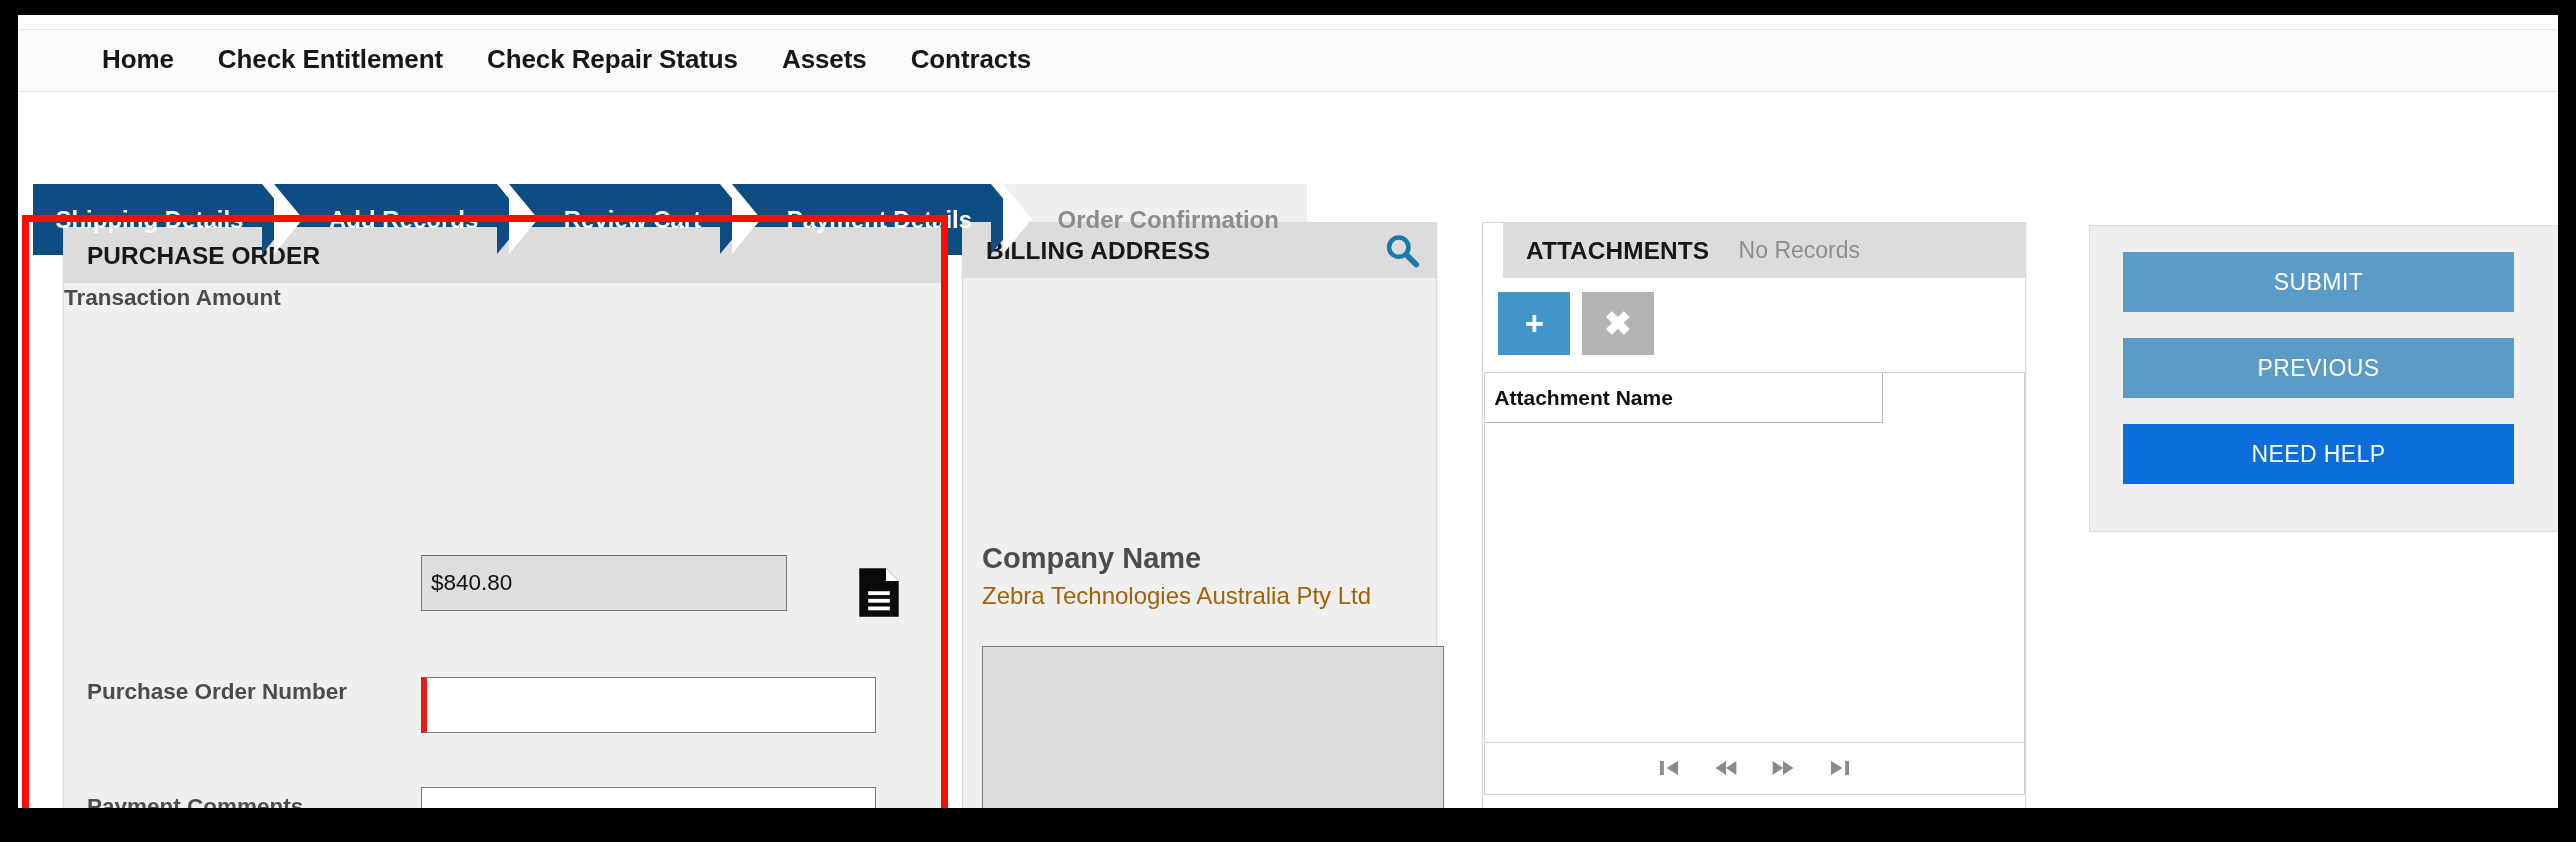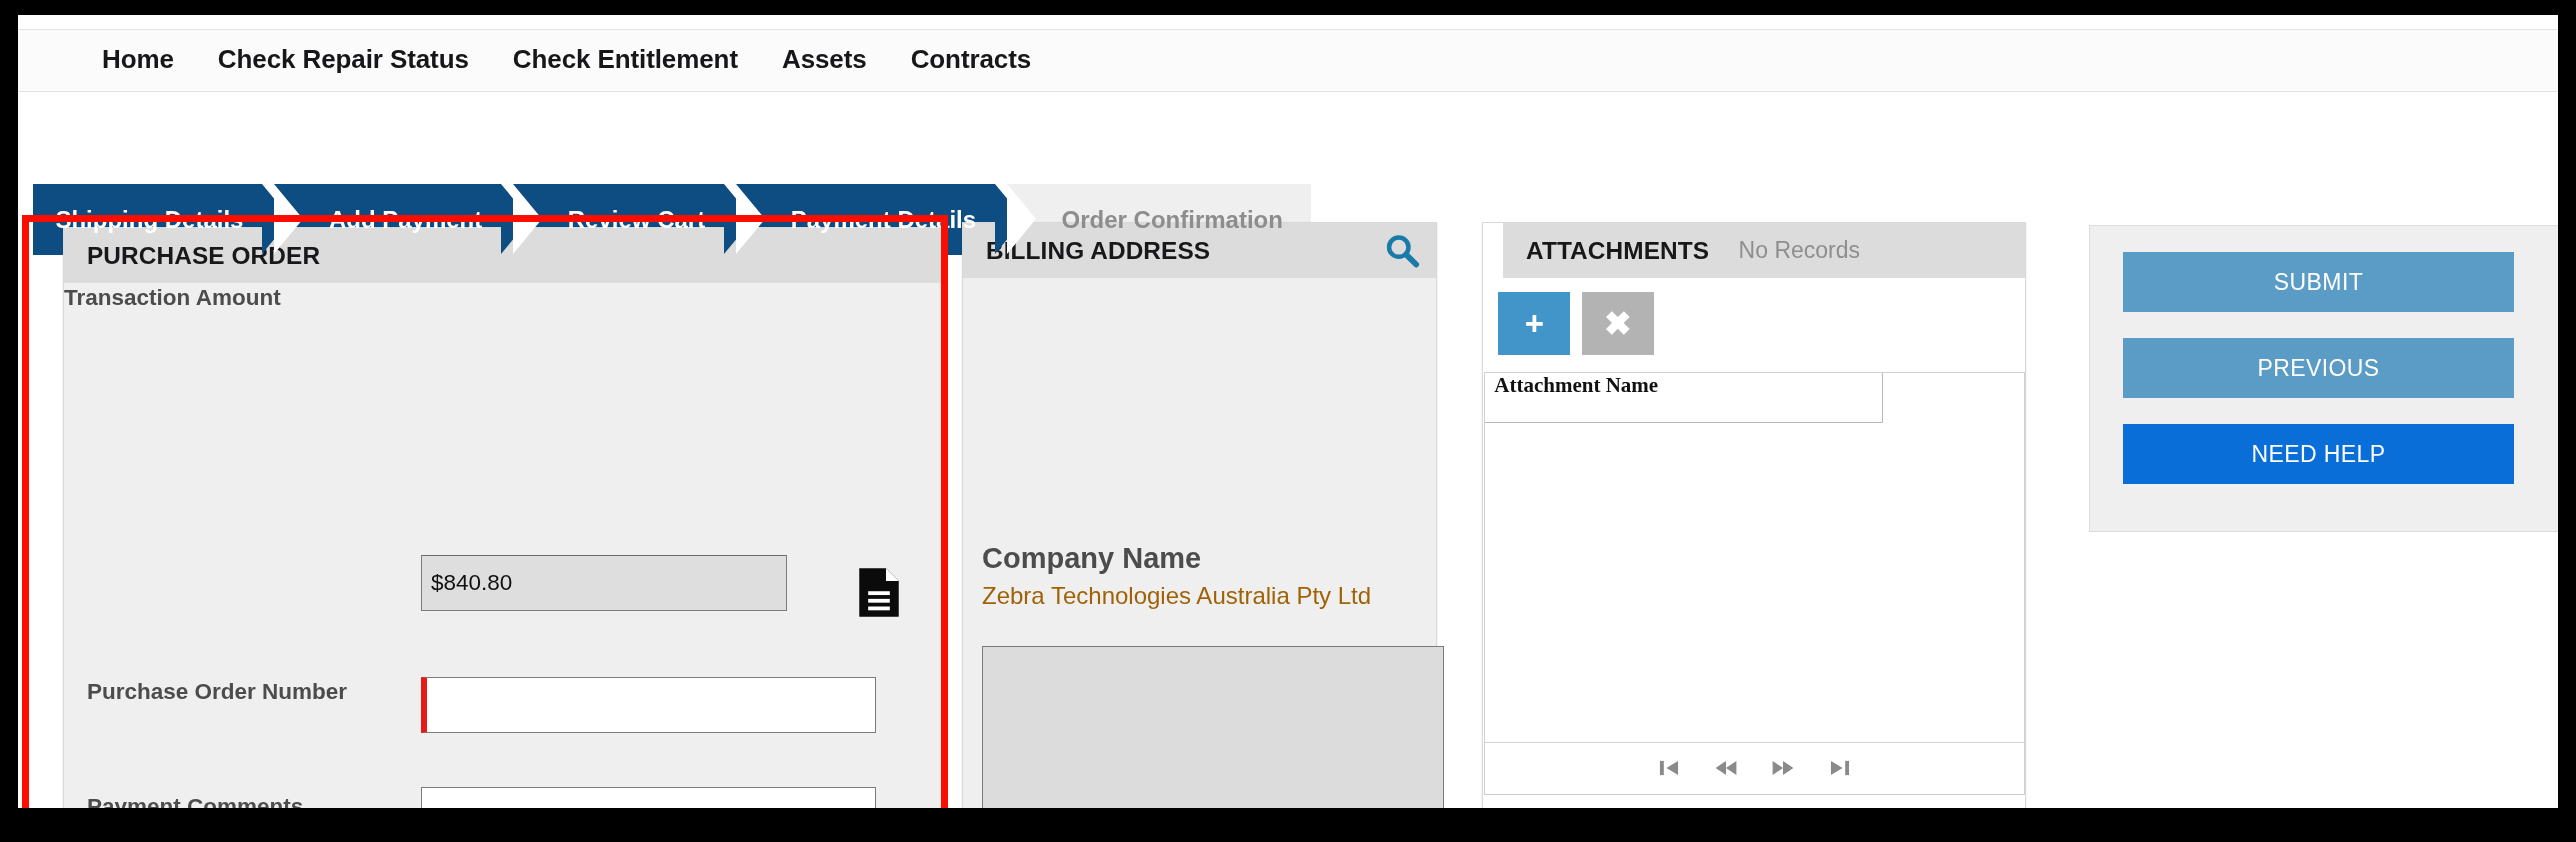--- a/index.html
+++ b/index.html
@@ -247,24 +247,23 @@
   .tb-btn.del { background: #b3b3b3; }
   #att-grid {
     position: absolute; left: 1.3px; top: 149px;
     width: 541px; height: 423px;
     background: #fff;
     border: 0.6px solid #cfcfcf;
   }
   #att-grid-head {
     height: 50px;
     border-bottom: 1.3px solid #b9b9b9;
-    display: flex; 
+    display: flex; align-items: center;
     width: 398px;
     border-right: 1.3px solid #b9b9b9;
-    font-family: Liberation Serif, serif;
   }
   #att-grid-head .col {
     font-size: 21px; font-weight: bold; color: #111;
     padding-left: 9px;
   }
   #att-grid-body { height: 319px; background: #fff; }
   #att-pager {
     height: 51px;
     border-top: 1.3px solid #d3d3d3;
     display: flex; align-items: center; justify-content: center;
@@ -300,42 +299,42 @@
 
 <div id="frame">
   <div id="page">
 
     <div id="nav">
       <div class="nav-items">
         <div class="nav-item">
           <span>Home</span>
         </div>
         <div class="nav-item">
+          <span>Check Entitlement</span>
+        </div>
+        <div class="nav-item">
           <span>Check Repair Status</span>
-        </div>
-        <div class="nav-item">
-          <span>Check Entitlement</span>
         </div>
         <div class="nav-item">
           <span>Assets</span>
         </div>
         <div class="nav-item">
           <span>Contracts</span>
         </div>
       </div>
     </div>
 
     <div id="wizard">
       <div class="step s1">
         <span class="lbl">Shipping Details</span>
         <span class="point"></span>
       </div>
       <div class="step mid gap">
         <span class="notch"></span>
-        <span class="lbl">Add Payment</span>
+        <span class="lbl">Add Records</span>
         <span class="point"></span>
       </div>
       <div class="step mid gap">
         <span class="notch"></span>
         <span class="lbl">Review Cart</span>
         <span class="point"></span>
       </div>
       <div class="step mid gap">
         <span class="notch"></span>
         <span class="lbl">Payment Details</span>

